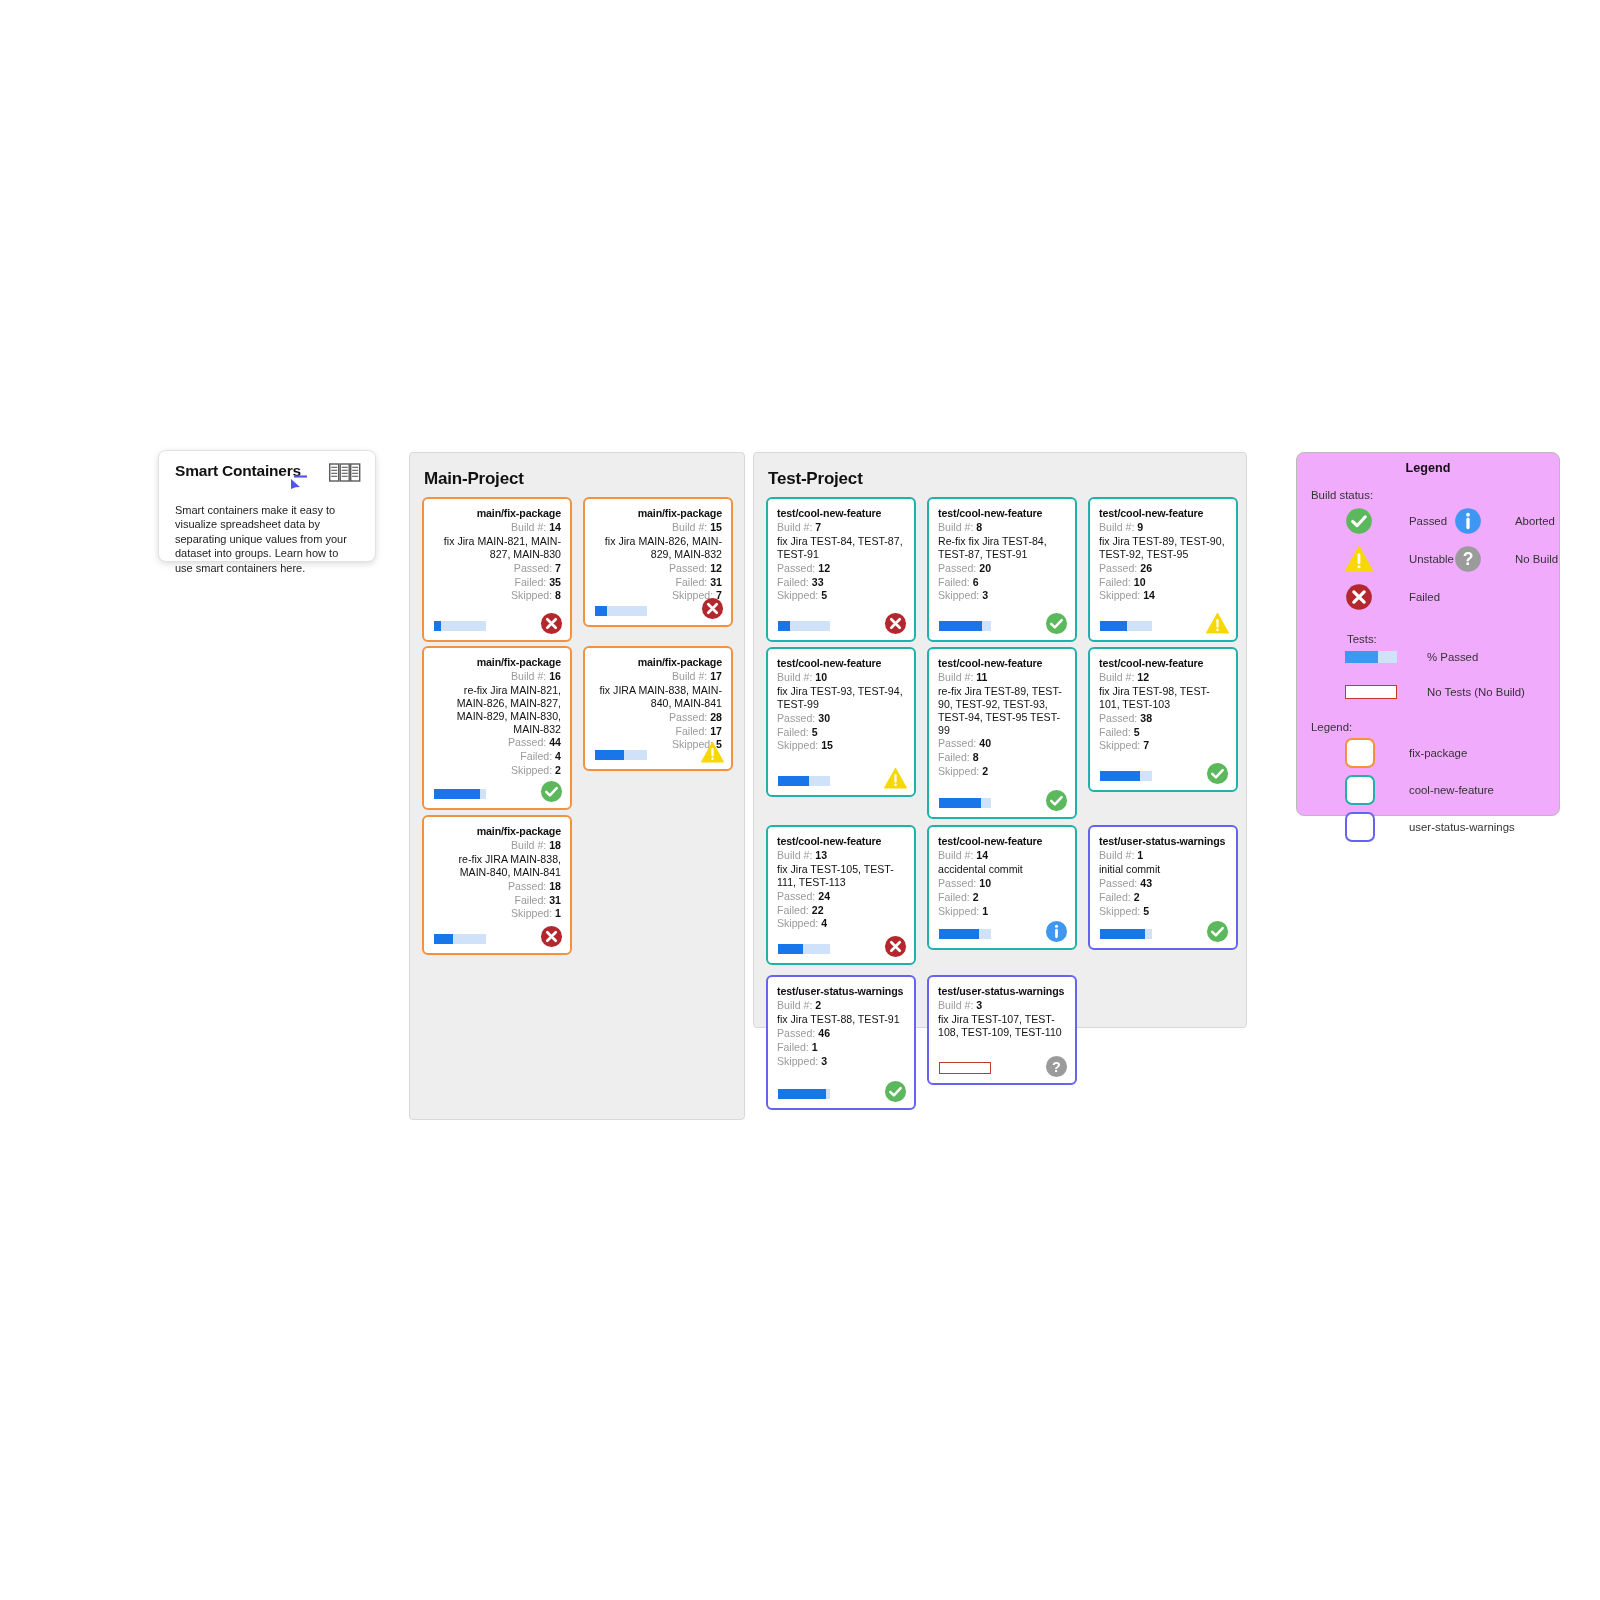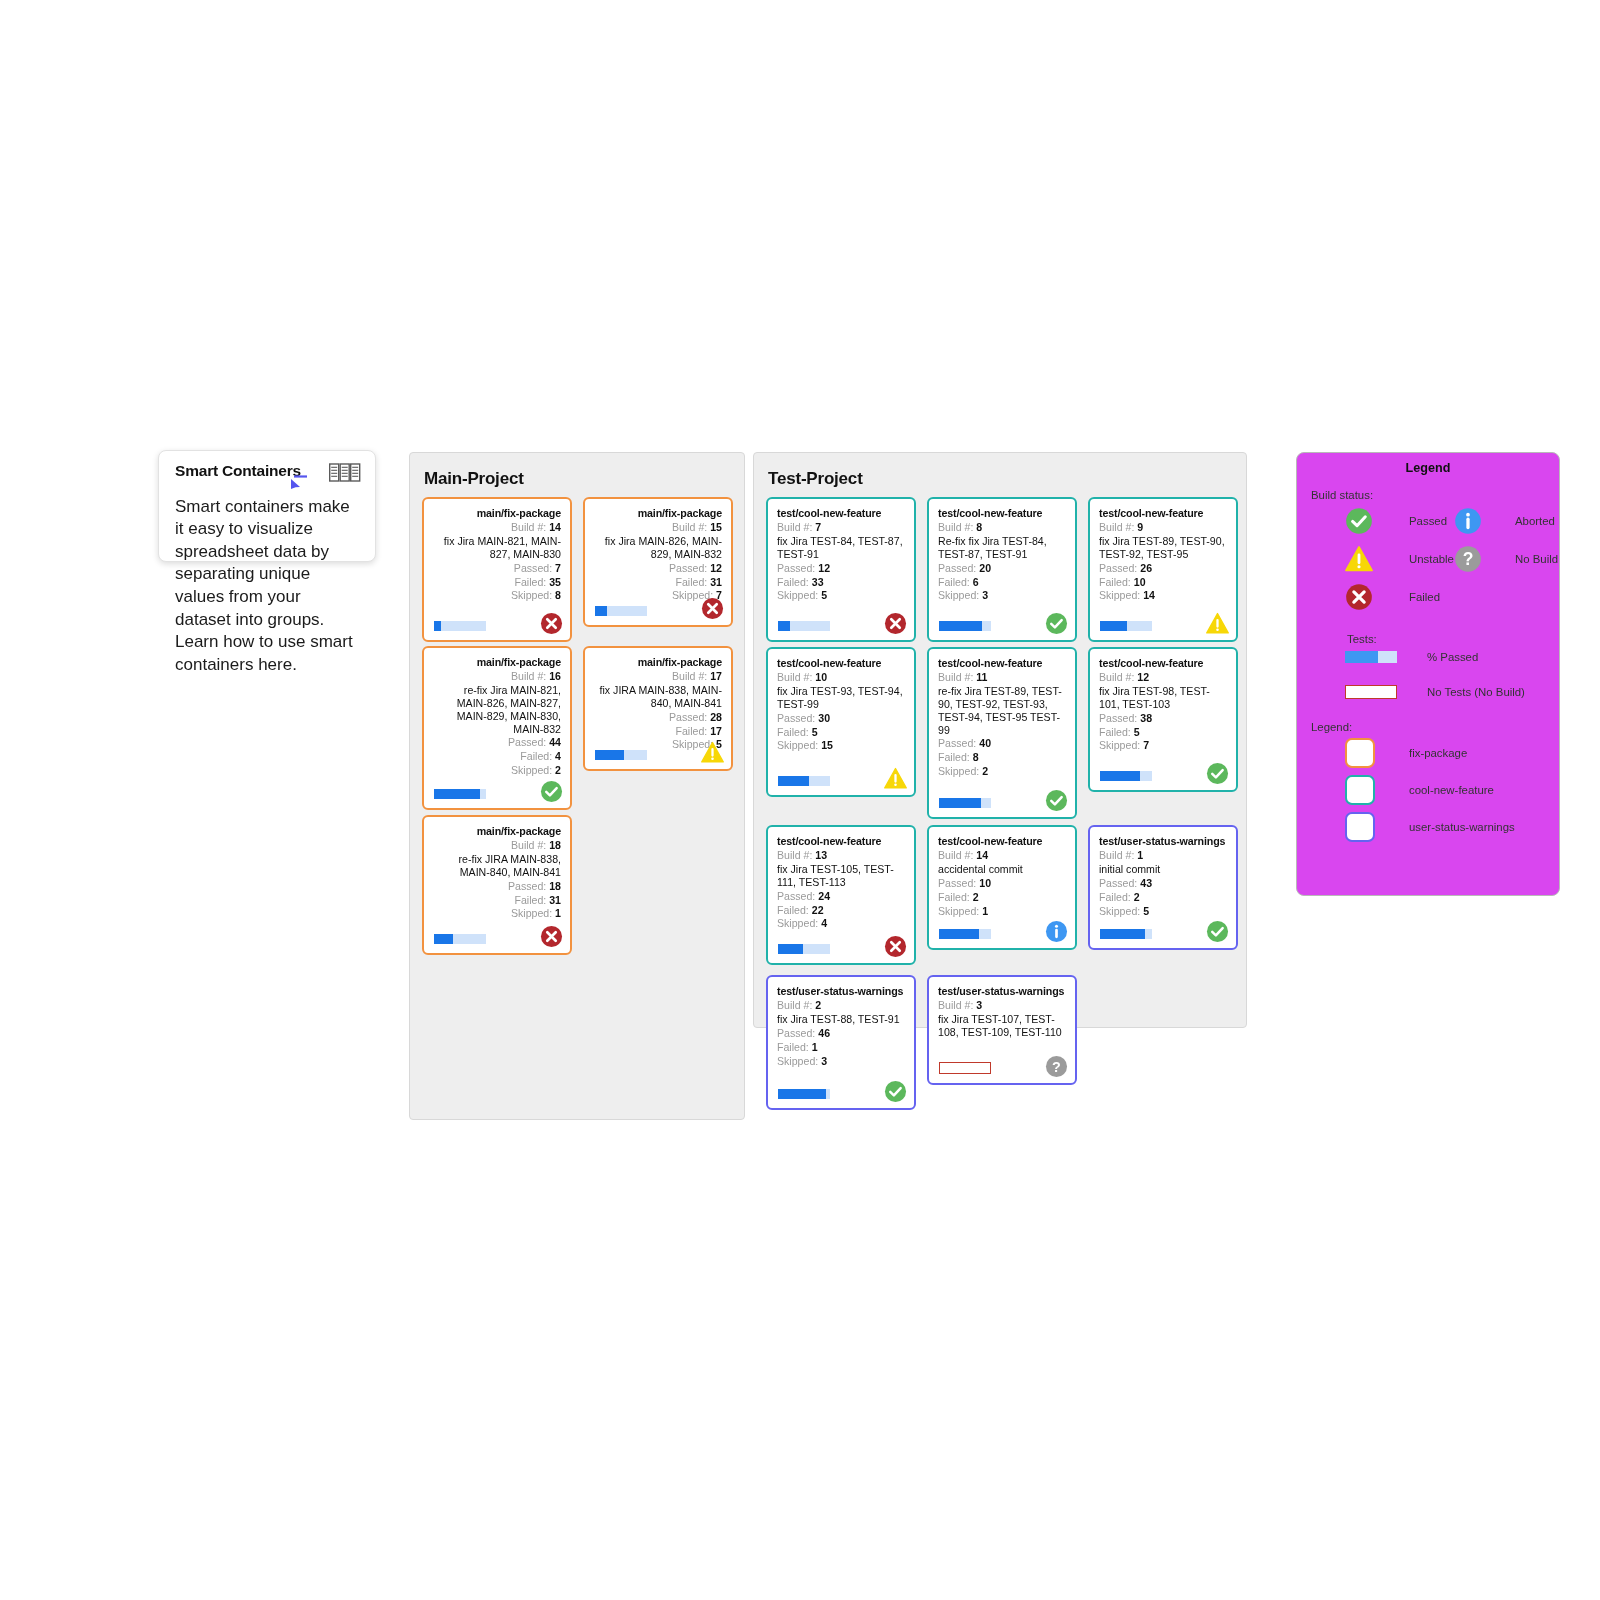--- a/index.html
+++ b/index.html
@@ -15,21 +15,21 @@
     position:absolute;left:158px;top:450px;width:218px;height:112px;
     background:#fff;border:1px solid #e2e2e2;border-radius:8px;
     box-shadow:0 2px 6px rgba(0,0,0,.14);
     box-sizing:border-box;padding:12px 22px 10px 16px;
   }
   .callout-title{
     font-size:15.5px;font-weight:bold;color:#111;letter-spacing:-.2px;
     line-height:1;
   }
   .callout-body{
-    margin-top:17px;font-size:17px;line-height:1.33;color:#1b1b1b;
+    margin-top:24px;font-size:11px;line-height:1.33;color:#1b1b1b;
   }
   .callout-icon{
     position:absolute;right:14px;top:12px;width:32px;height:20px;
   }
   .cursor-mark{position:absolute;left:130px;top:22px;width:26px;height:20px;}
 
   
   .panel{
     position:absolute;background:#eeeeee;border:1px solid #d8d8d8;
     border-radius:4px;box-sizing:border-box;
@@ -68,22 +68,22 @@
   .nobar{
     position:absolute;left:10px;bottom:9px;width:52px;height:12px;
     background:#ffffff;border:1.6px solid #c0392b;box-sizing:border-box;
   }
   .status{
     position:absolute;right:7px;bottom:5px;width:23px;height:23px;
   }
 
   
   #legend{
-    position:absolute;left:1296px;top:452px;width:264px;height:444px;
-    background:#d946ef;border:1px solid #b9b9b9;border-radius:8px;
+    position:absolute;left:1296px;top:452px;width:264px;height:364px;
+    background:#f0abfc;border:1px solid #b9b9b9;border-radius:8px;
     box-sizing:border-box;
   }
   .legend-title{
     position:absolute;top:8px;left:0;width:100%;text-align:center;
     font-size:12.6px;font-weight:bold;color:#111;
   }
   .legend-sec{
     position:absolute;font-size:11.4px;color:#333;
   }
   .lg-item{position:absolute;font-size:11.4px;color:#333;}

